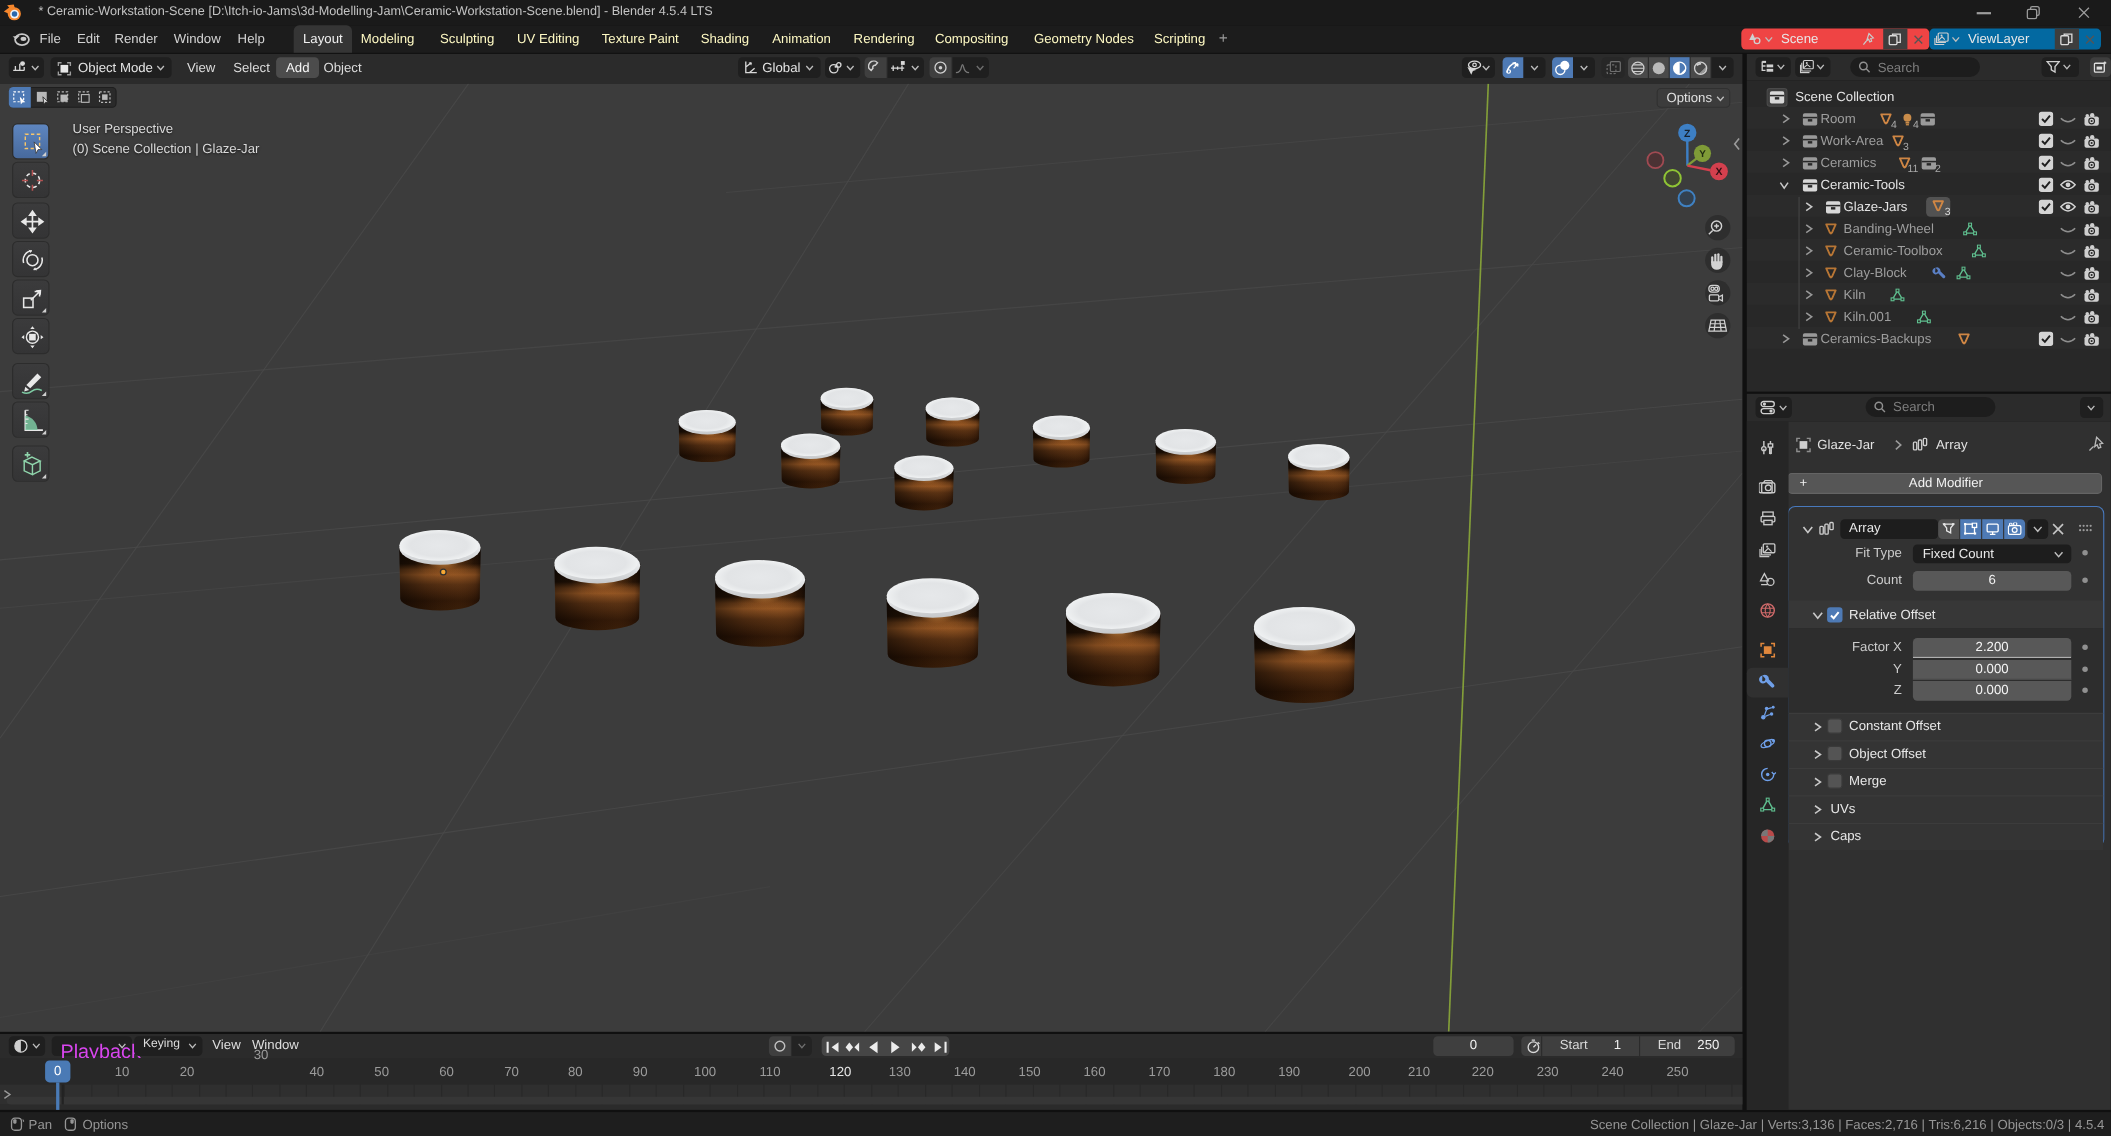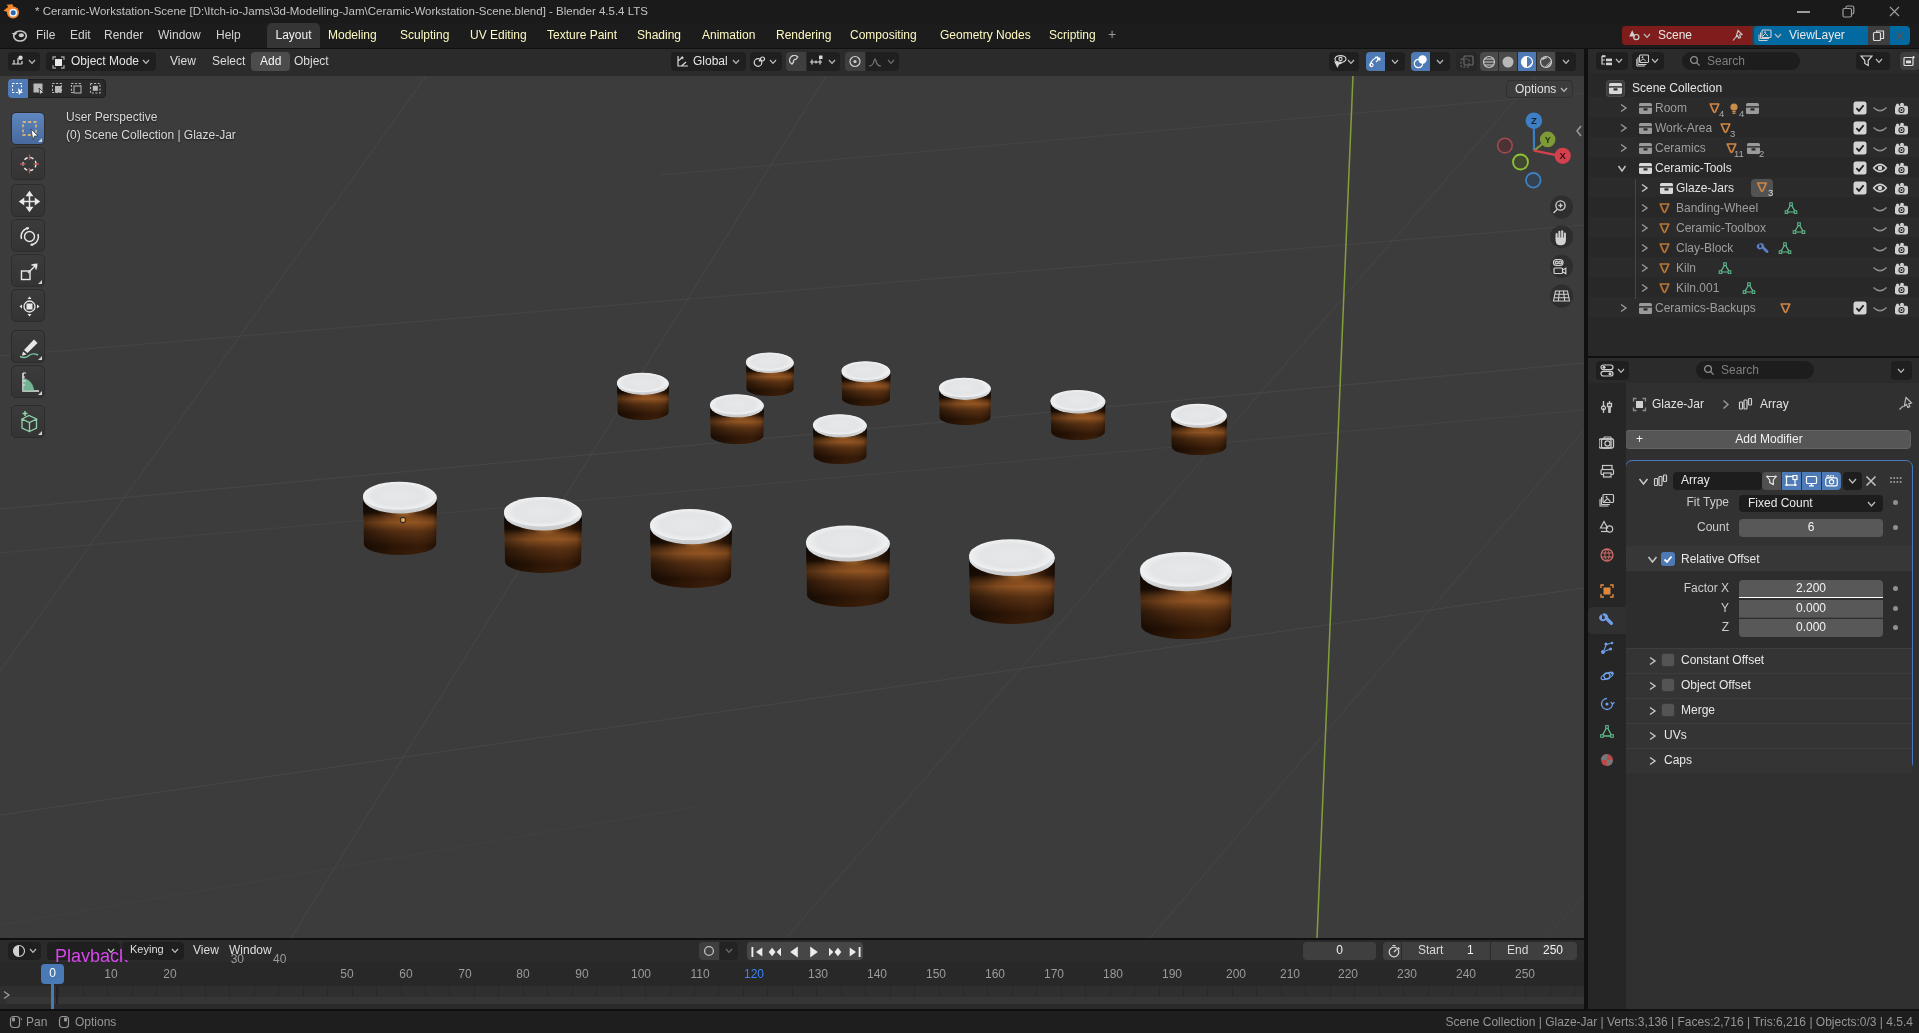--- a/index.html
+++ b/index.html
@@ -84,21 +84,21 @@
     <div class="tab" style="left:470px">UV Editing</div>
     <div class="tab" style="left:547px">Texture Paint</div>
     <div class="tab" style="left:637px">Shading</div>
     <div class="tab" style="left:702px">Animation</div>
     <div class="tab" style="left:776px">Rendering</div>
     <div class="tab" style="left:850px">Compositing</div>
     <div class="tab" style="left:940px">Geometry Nodes</div>
     <div class="tab" style="left:1049px">Scripting</div>
     <div class="menu" style="left:1108px;color:#9b9b9b;font-size:14px;top:3px">+</div>
 
-    <div class="abs" style="left:1622px;top:3px;width:171px;height:19px;background:#7f1d1d;border-radius:4px">
+    <div class="abs" style="left:1583px;top:3px;width:171px;height:19px;background:#ef4444;border-radius:4px">
       <svg class="abs" style="left:5px;top:3px" width="14" height="13" viewBox="0 0 14 13">
         <path d="M5.2,1.2 L8.2,7.4 H2.2 Z" fill="#d0d0d0"></path>
         <circle cx="9.3" cy="8.1" r="2.6" fill="none" stroke="#d0d0d0" stroke-width="1.2"></circle>
       </svg>
       <svg class="abs" style="left:21px;top:7px" width="8" height="6" viewBox="0 0 8 6">
           <path d="M1,1 L4,4.4 L7,1" fill="none" stroke="#bdbdbd" stroke-width="1.2"></path>
         </svg>
       <div class="abs" style="left:36px;top:2px;font-size:12px;color:#e8e8e8">Scene</div>
       <svg class="abs" style="left:109px;top:3px" width="13" height="13" viewBox="0 0 13 13">
         <path d="M7,1.5 L11,5.5 L8.7,6 L9.5,8.5 L7.8,9.2 L6.8,6.7 L5,8 Z M4.5,8.5 L2,11.5" fill="none" stroke="#c9c9c9" stroke-width="1.1"></path>
@@ -1223,29 +1223,29 @@
   <div class="abs" style="left:35px;top:1px;font-size:12px;color:#d8d8d8">Start</div>
   <div class="abs" style="left:84px;top:1px;font-size:12px;color:#f0f0f0">1</div>
   <div class="abs" style="left:107px;top:0;width:1px;height:18px;background:#2b2b2b"></div>
   <div class="abs" style="left:124px;top:1px;font-size:12px;color:#d8d8d8">End</div>
   <div class="abs" style="left:160px;top:1px;font-size:12px;color:#f0f0f0">250</div>
 </div>
       <div class="abs" style="left:0;top:22px;width:1584px;height:24px;background:#282828"></div>
       <div class="abs" style="left:96px;top:27px;width:30px;text-align:center;font-size:12px;color:#9b9b9b">10</div>
       <div class="abs" style="left:155px;top:27px;width:30px;text-align:center;font-size:12px;color:#9b9b9b">20</div>
       <div class="abs" style="left:214px;top:12px;width:30px;text-align:right;font-size:12px;color:#9b9b9b">30</div>
-      <div class="abs" style="left:273px;top:12px;width:30px;text-align:left;font-size:12px;color:#9b9b9b">40</div>
+      <div class="abs" style="left:273px;top:27px;width:30px;text-align:center;font-size:12px;color:#9b9b9b">40</div>
       <div class="abs" style="left:332px;top:27px;width:30px;text-align:center;font-size:12px;color:#9b9b9b">50</div>
       <div class="abs" style="left:391px;top:27px;width:30px;text-align:center;font-size:12px;color:#9b9b9b">60</div>
       <div class="abs" style="left:450px;top:27px;width:30px;text-align:center;font-size:12px;color:#9b9b9b">70</div>
       <div class="abs" style="left:508px;top:27px;width:30px;text-align:center;font-size:12px;color:#9b9b9b">80</div>
       <div class="abs" style="left:567px;top:27px;width:30px;text-align:center;font-size:12px;color:#9b9b9b">90</div>
       <div class="abs" style="left:626px;top:27px;width:30px;text-align:center;font-size:12px;color:#9b9b9b">100</div>
       <div class="abs" style="left:685px;top:27px;width:30px;text-align:center;font-size:12px;color:#9b9b9b">110</div>
-      <div class="abs" style="left:744px;top:27px;width:30px;text-align:left;font-size:12px;color:#3b82f6">120</div>
+      <div class="abs" style="left:744px;top:27px;width:30px;text-align:right;font-size:12px;color:#e5e5e5">120</div>
       <div class="abs" style="left:803px;top:27px;width:30px;text-align:center;font-size:12px;color:#9b9b9b">130</div>
       <div class="abs" style="left:862px;top:27px;width:30px;text-align:center;font-size:12px;color:#9b9b9b">140</div>
       <div class="abs" style="left:921px;top:27px;width:30px;text-align:center;font-size:12px;color:#9b9b9b">150</div>
       <div class="abs" style="left:980px;top:27px;width:30px;text-align:center;font-size:12px;color:#9b9b9b">160</div>
       <div class="abs" style="left:1039px;top:27px;width:30px;text-align:center;font-size:12px;color:#9b9b9b">170</div>
       <div class="abs" style="left:1098px;top:27px;width:30px;text-align:center;font-size:12px;color:#9b9b9b">180</div>
       <div class="abs" style="left:1157px;top:27px;width:30px;text-align:center;font-size:12px;color:#9b9b9b">190</div>
       <div class="abs" style="left:1216px;top:27px;width:30px;text-align:right;font-size:12px;color:#9b9b9b">200</div>
       <div class="abs" style="left:1275px;top:27px;width:30px;text-align:center;font-size:12px;color:#9b9b9b">210</div>
       <div class="abs" style="left:1333px;top:27px;width:30px;text-align:center;font-size:12px;color:#9b9b9b">220</div>

